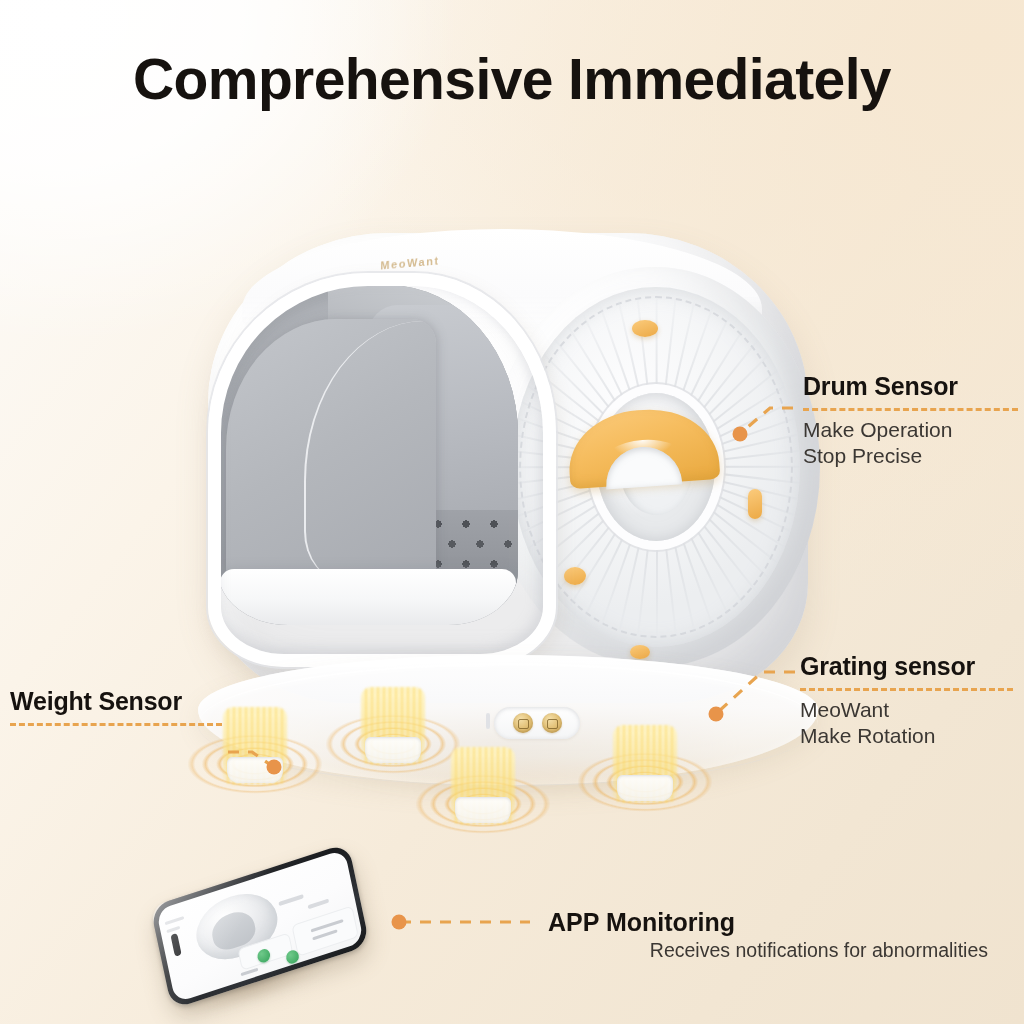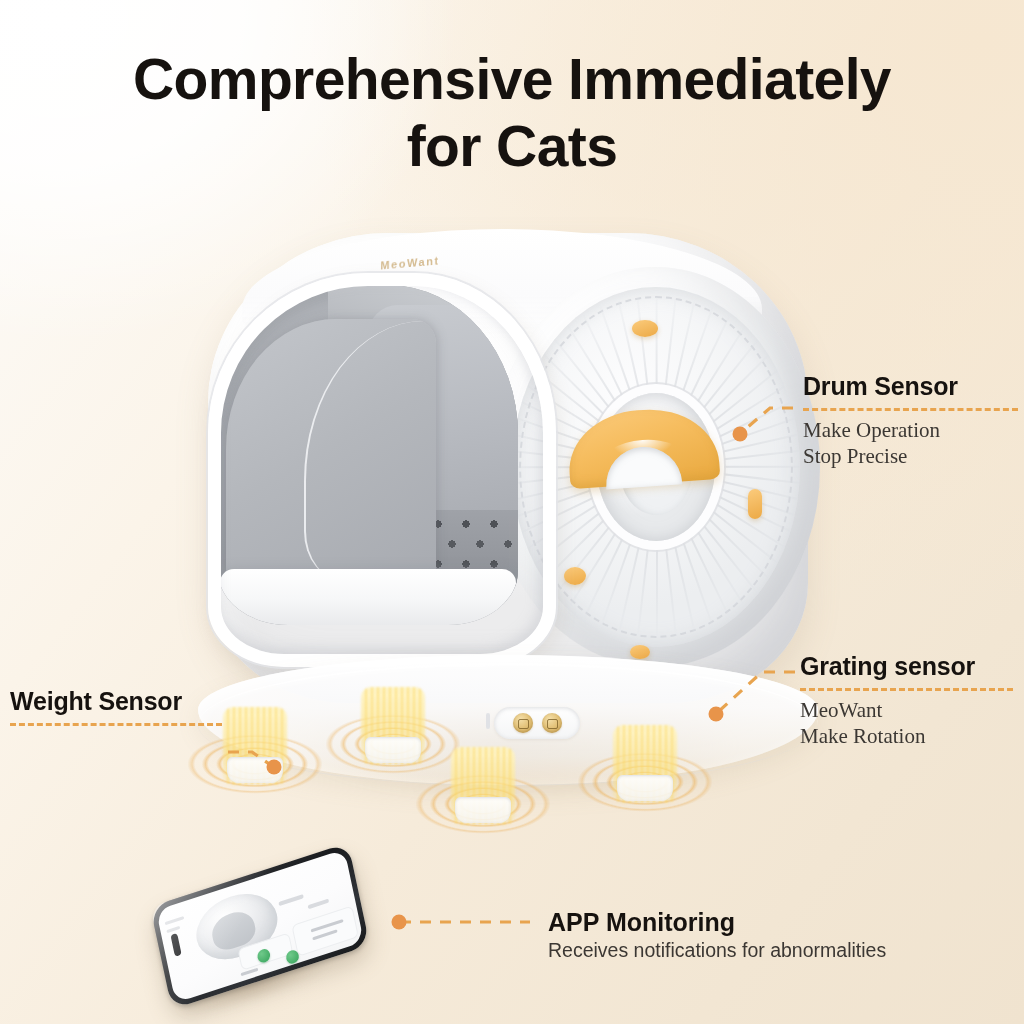--- a/index.html
+++ b/index.html
@@ -267,34 +267,34 @@
   .callout .head{
     font-size:25px;font-weight:bold;color:#16120f;
     letter-spacing:-0.2px;white-space:nowrap;
     font-family:"Liberation Sans", sans-serif;
   }
   .callout .rule{
     height:0;border-top:3px dashed #e8a44f;margin:7px 0 6px 0;
   }
   .callout .sub{
     font-size:21px;line-height:1.26;color:#3b3733;
-    font-family:Liberation Serif, serif;
+    font-family:Liberation Sans, sans-serif;
   }
   .callout .sub span{display:block;}
 
   #c-hall{left:803px;top:372px;width:215px;}
   #c-hall .rule{width:215px;}
   #c-grate{left:800px;top:652px;width:218px;}
   #c-grate .rule{width:213px;}
   #c-weight{left:10px;top:687px;width:212px;}
   #c-weight .rule{width:212px;}
 
   #c-app{position:absolute;left:548px;top:908px;width:440px;}
   #c-app .head{font-size:25px;font-weight:bold;color:#16120f;}
-  #c-app .sub{font-size:19.5px;color:#3b3733;margin-top:2px;white-space:nowrap;}
+  #c-app .sub{font-size:19.5px;color:#3b3733;margin-top:2px;white-space:nowrap;text-align:right;}
 
   
   #wires{position:absolute;left:0;top:0;width:1024px;height:1024px;pointer-events:none;}
 
   
   #phone-wrap{position:absolute;left:128px;top:862px;width:250px;height:162px;}
   .phone{
     position:absolute;left:28px;top:12px;width:208px;height:104px;
     transform:rotate(-18deg) skewX(-6deg);
     transform-origin:50% 50%;
@@ -356,21 +356,20 @@
     filter:blur(4px);transform:rotate(-18deg);
   }
 </style>
 </head>
 <body>
 
 <div id="stage">
 
   <div class="title">
     <span>Comprehensive Immediately</span>
-    <span class="l2">for Cats</span>
   </div>
 
   <div id="product">
 
     <div class="shadow-ground"></div>
 
     <div class="body-shell"></div>
     <div class="body-top"></div>
     <div class="brand">MeoWant</div>
 

